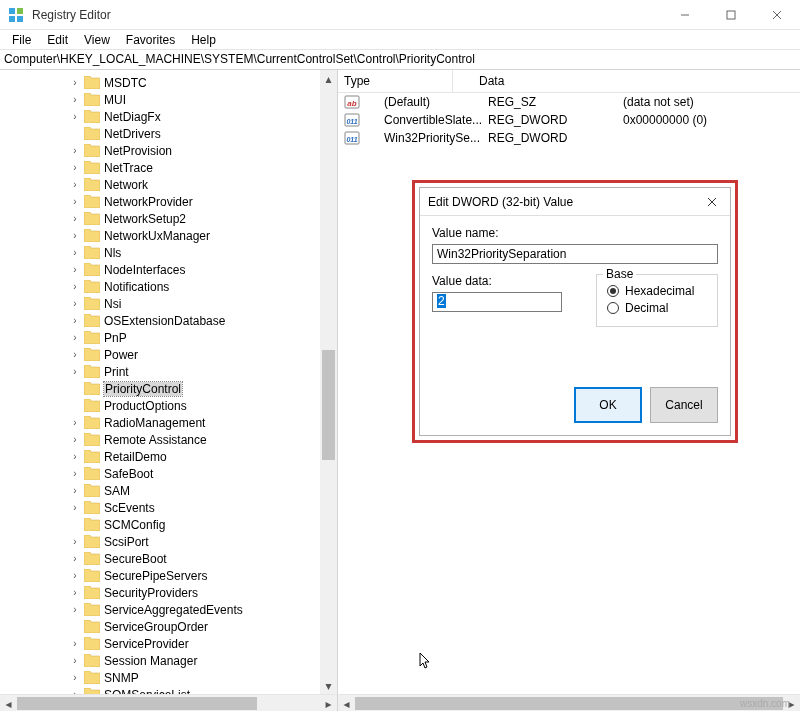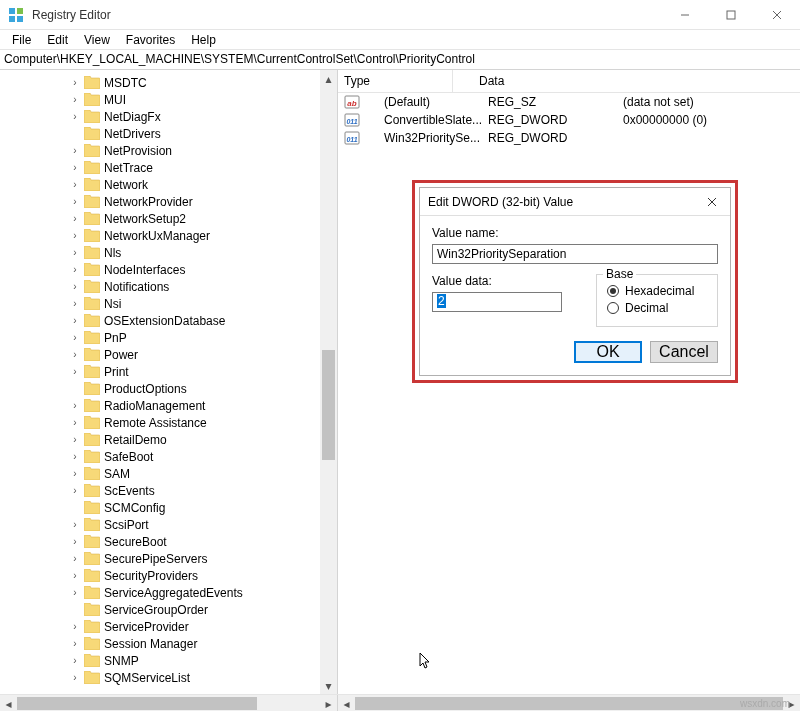--- a/index.html
+++ b/index.html
@@ -284,27 +284,28 @@
     border-radius: 50%;
   }
   .dlg-buttons {
     display: flex;
     justify-content: flex-end;
     gap: 8px;
     margin-top: 14px;
   }
   .dlg-btn {
     min-width: 68px;
-    height: 22px;
+    height: 36px;
     border: 1px solid #adadad;
     background: #e1e1e1;
     display: flex;
     align-items: center;
     justify-content: center;
-    font-size: 16px;
+    font-size: 12px;
+    margin-top: 46px;
   }
   .dlg-btn.primary {
     border: 2px solid #0078d7;
     background: #e5f1fb;
   }
   .sel-input {
     background: #fff;
   }
   .sel-input .selection {
     background: #0078d7; color: #fff;
@@ -476,20 +477,27 @@
             </svg></span>
           <span class="tree-label">Power</span>
         </div>
         <div class="tree-row">
           <span class="exp">›</span>
           <span class="folder-icon"><svg viewBox="0 0 16 13" width="16" height="13">
               <path d="M0 2 L0 12 Q0 13 1 13 L15 13 Q16 13 16 12 L16 3 Q16 2 15 2 L7 2 L6 0 L1 0 Q0 0 0 1 Z" fill="#f7d978" stroke="#d7a93a" stroke-width="0.5"></path>
             </svg></span>
           <span class="tree-label">Print</span>
         </div>
+        <div class="tree-row selected">
+          <span class="exp blank">›</span>
+          <span class="folder-icon"><svg viewBox="0 0 16 13" width="16" height="13">
+              <path d="M0 2 L0 12 Q0 13 1 13 L15 13 Q16 13 16 12 L16 3 Q16 2 15 2 L7 2 L6 0 L1 0 Q0 0 0 1 Z" fill="#f7d978" stroke="#d7a93a" stroke-width="0.5"></path>
+            </svg></span>
+          <span class="tree-label">PriorityControl</span>
+        </div>
         <div class="tree-row">
           <span class="exp blank">›</span>
           <span class="folder-icon"><svg viewBox="0 0 16 13" width="16" height="13">
               <path d="M0 2 L0 12 Q0 13 1 13 L15 13 Q16 13 16 12 L16 3 Q16 2 15 2 L7 2 L6 0 L1 0 Q0 0 0 1 Z" fill="#f7d978" stroke="#d7a93a" stroke-width="0.5"></path>
             </svg></span>
           <span class="tree-label">ProductOptions</span>
         </div>
         <div class="tree-row">
           <span class="exp">›</span>
           <span class="folder-icon"><svg viewBox="0 0 16 13" width="16" height="13">

